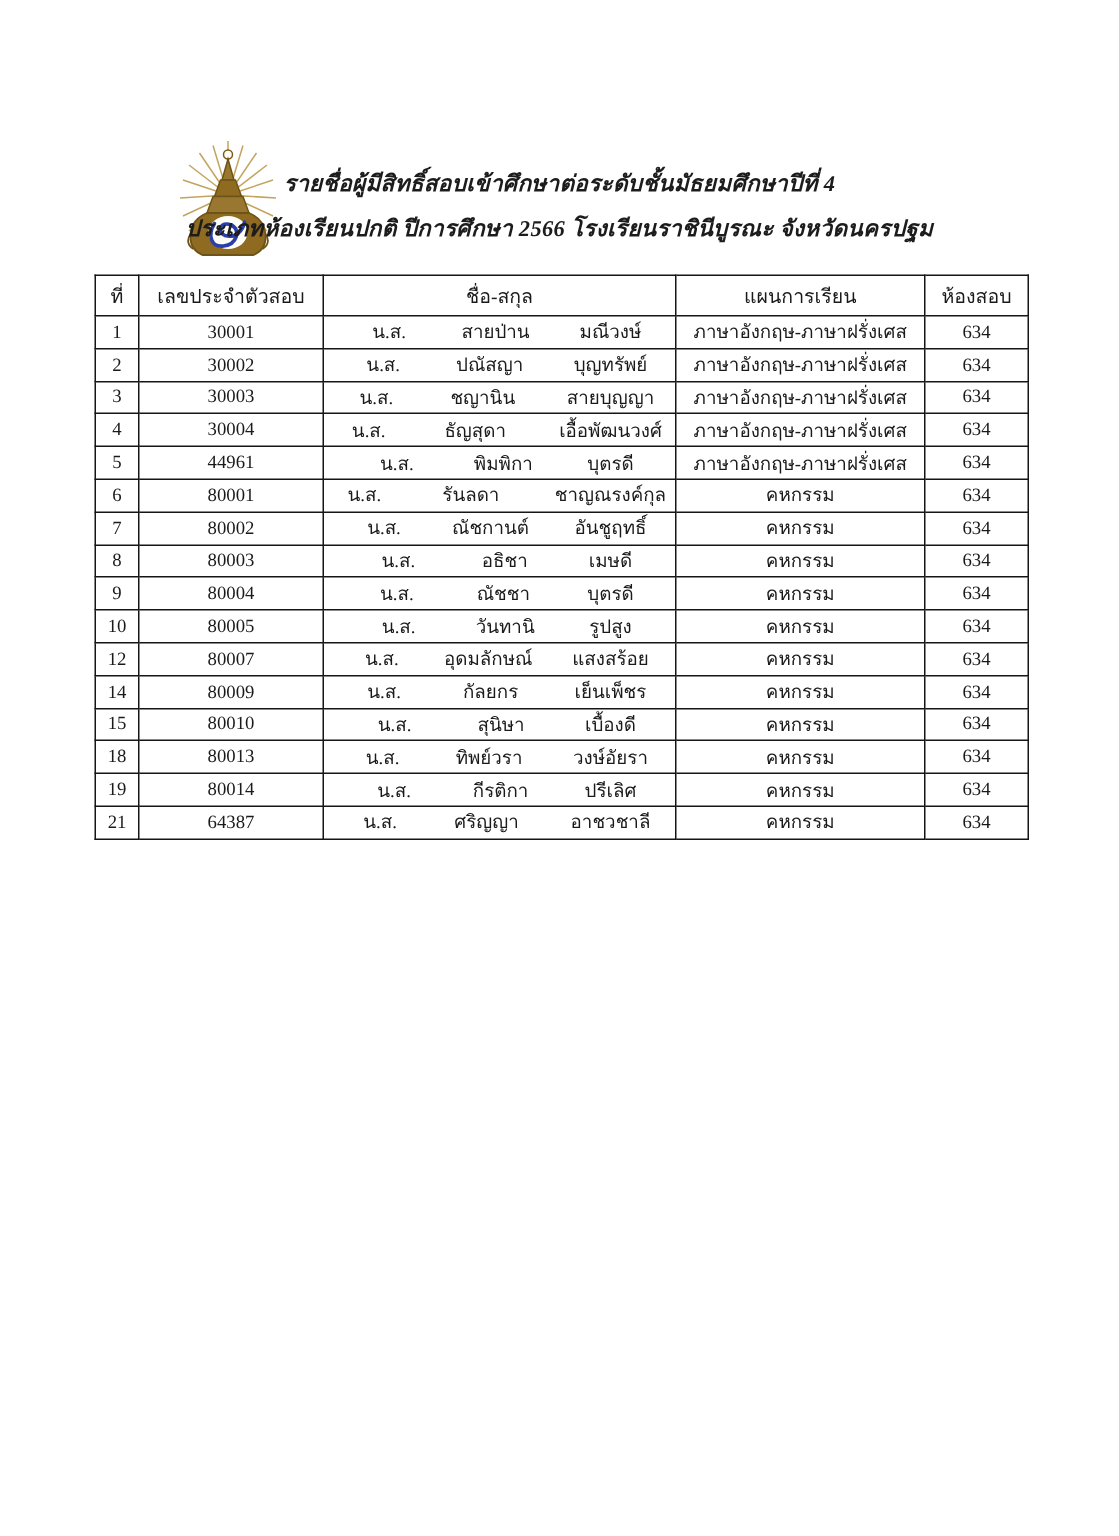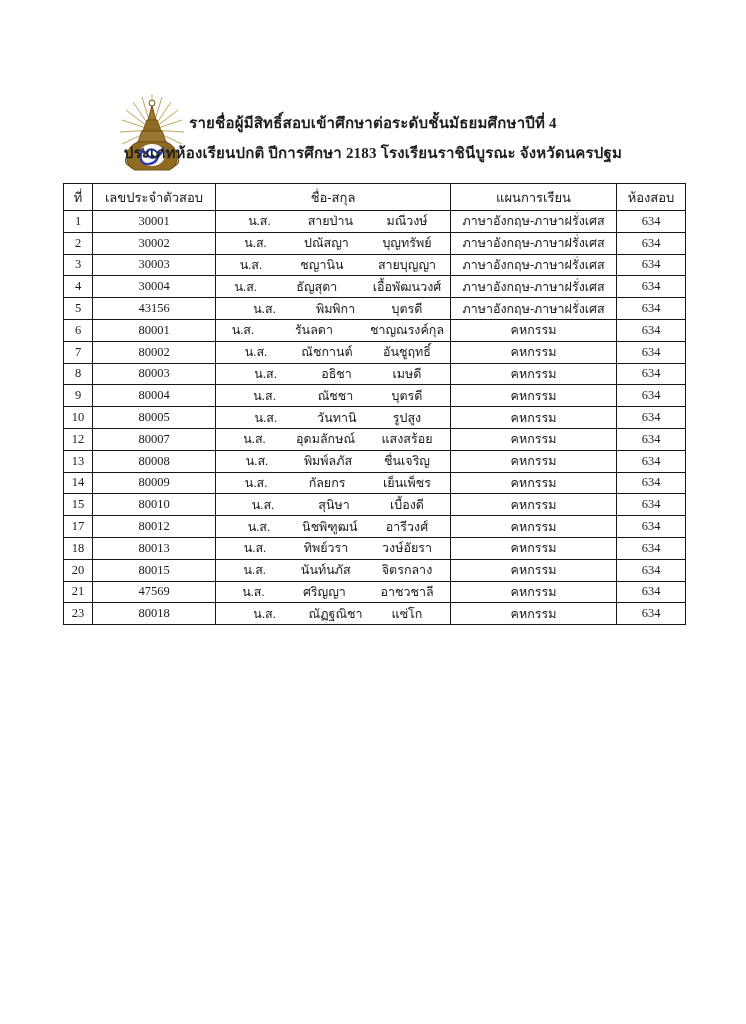--- a/index.html
+++ b/index.html
@@ -7,21 +7,21 @@
   .page {
     position:relative;
     width:746px; height:1024px;
     margin:0 auto;
     background:#ffffff;
     font-family:"Liberation Serif","DejaVu Serif",serif;
     color:#111;
     overflow:hidden;
   }
   
-  .header { position:relative; height:183px; }
+  .header { position:relative; height:183px;font-style:italic; }
   .logo { position:absolute; left:116px; top:90px; width:72px; height:94px; }
   .titles {
     position:absolute; left:0; right:0; top:108px;
     text-align:center;
   }
   .title-line {
     font-size:15px; font-weight:bold; color:#1c1c1c;
     line-height:30px;
     letter-spacing:0.2px;
   }
@@ -93,21 +93,21 @@
         <path d="M11,66 q-4,6 2,10 M61,66 q4,6 -2,10" fill="none" stroke="#6e5316" stroke-width="1.2"></path>
       </g>
       <g>
         <ellipse cx="36" cy="65" rx="13" ry="11" fill="#fdfcf7"></ellipse>
         <path d="M27,59 C22,67 25,75 33,74 C42,73 45,63 38,60 C31,57 28,65 34,67 C41,69 46,64 47,58" fill="none" stroke="#2b3faa" stroke-width="2.4" stroke-linecap="round"></path>
       </g>
     </svg>
 
     <div class="titles">
       <div class="title-line">รายชื่อผู้มีสิทธิ์สอบเข้าศึกษาต่อระดับชั้นมัธยมศึกษาปีที่ 4</div>
-      <div class="title-line">ประเภทห้องเรียนปกติ ปีการศึกษา  2183 โรงเรียนราชินีบูรณะ จังหวัดนครปฐม</div>
+      <div class="title-line">ประเภทห้องเรียนปกติ ปีการศึกษา  2566 โรงเรียนราชินีบูรณะ จังหวัดนครปฐม</div>
     </div>
   </div>
 
   <table class="roster">
     <colgroup>
         <col class="c1">
         <col class="c2">
         <col class="c3">
         <col class="c4">
         <col class="c5">
@@ -157,21 +157,21 @@
     <td class="c-id">30004</td>
     <td class="c-name">
       <span class="prefix">น.ส.</span><span class="fname">ธัญสุดา</span><span class="lname">เอื้อพัฒนวงศ์</span>
     </td>
     <td class="c-prog">ภาษาอังกฤษ-ภาษาฝรั่งเศส</td>
     <td class="c-room">634</td>
   </tr>
 
   <tr class="data-row">
     <td class="c-no">5</td>
-    <td class="c-id">43156</td>
+    <td class="c-id">44961</td>
     <td class="c-name">
       <span class="prefix">น.ส.</span><span class="fname">พิมพิกา</span><span class="lname">บุตรดี</span>
     </td>
     <td class="c-prog">ภาษาอังกฤษ-ภาษาฝรั่งเศส</td>
     <td class="c-room">634</td>
   </tr>
 
   <tr class="data-row">
     <td class="c-no">6</td>
     <td class="c-id">80001</td>
@@ -226,29 +226,20 @@
   <tr class="data-row">
     <td class="c-no">12</td>
     <td class="c-id">80007</td>
     <td class="c-name">
       <span class="prefix">น.ส.</span><span class="fname">อุดมลักษณ์</span><span class="lname">แสงสร้อย</span>
     </td>
     <td class="c-prog">คหกรรม</td>
     <td class="c-room">634</td>
   </tr>
 
-  <tr class="data-row">
-    <td class="c-no">13</td>
-    <td class="c-id">80008</td>
-    <td class="c-name">
-      <span class="prefix">น.ส.</span><span class="fname">พิมพ์ลภัส</span><span class="lname">ชื่นเจริญ</span>
-    </td>
-    <td class="c-prog">คหกรรม</td>
-    <td class="c-room">634</td>
-  </tr>
 
   <tr class="data-row">
     <td class="c-no">14</td>
     <td class="c-id">80009</td>
     <td class="c-name">
       <span class="prefix">น.ส.</span><span class="fname">กัลยกร</span><span class="lname">เย็นเพ็ชร</span>
     </td>
     <td class="c-prog">คหกรรม</td>
     <td class="c-room">634</td>
   </tr>
@@ -257,67 +248,49 @@
     <td class="c-no">15</td>
     <td class="c-id">80010</td>
     <td class="c-name">
       <span class="prefix">น.ส.</span><span class="fname">สุนิษา</span><span class="lname">เบื้องดี</span>
     </td>
     <td class="c-prog">คหกรรม</td>
     <td class="c-room">634</td>
   </tr>
 
 
-  <tr class="data-row">
-    <td class="c-no">17</td>
-    <td class="c-id">80012</td>
-    <td class="c-name">
-      <span class="prefix">น.ส.</span><span class="fname">นิชพิฑูฒน์</span><span class="lname">อารีวงศ์</span>
-    </td>
-    <td class="c-prog">คหกรรม</td>
-    <td class="c-room">634</td>
-  </tr>
 
   <tr class="data-row">
     <td class="c-no">18</td>
     <td class="c-id">80013</td>
     <td class="c-name">
       <span class="prefix">น.ส.</span><span class="fname">ทิพย์วรา</span><span class="lname">วงษ์อัยรา</span>
     </td>
     <td class="c-prog">คหกรรม</td>
     <td class="c-room">634</td>
   </tr>
 
-
-  <tr class="data-row">
-    <td class="c-no">20</td>
-    <td class="c-id">80015</td>
-    <td class="c-name">
-      <span class="prefix">น.ส.</span><span class="fname">นันท์นภัส</span><span class="lname">จิตรกลาง</span>
-    </td>
-    <td class="c-prog">คหกรรม</td>
-    <td class="c-room">634</td>
-  </tr>
+  <tr class="data-row">
+    <td class="c-no">19</td>
+    <td class="c-id">80014</td>
+    <td class="c-name">
+      <span class="prefix">น.ส.</span><span class="fname">กีรติกา</span><span class="lname">ปรีเลิศ</span>
+    </td>
+    <td class="c-prog">คหกรรม</td>
+    <td class="c-room">634</td>
+  </tr>
+
 
   <tr class="data-row">
     <td class="c-no">21</td>
-    <td class="c-id">47569</td>
+    <td class="c-id">64387</td>
     <td class="c-name">
       <span class="prefix">น.ส.</span><span class="fname">ศริญญา</span><span class="lname">อาชวชาลี</span>
     </td>
     <td class="c-prog">คหกรรม</td>
     <td class="c-room">634</td>
   </tr>
 
 
-  <tr class="data-row">
-    <td class="c-no">23</td>
-    <td class="c-id">80018</td>
-    <td class="c-name">
-      <span class="prefix">น.ส.</span><span class="fname">ณัฏฐณิชา</span><span class="lname">แซ่โก</span>
-    </td>
-    <td class="c-prog">คหกรรม</td>
-    <td class="c-room">634</td>
-  </tr>
 </tbody>
   </table>
 
 </div>
 
 </body></html>

